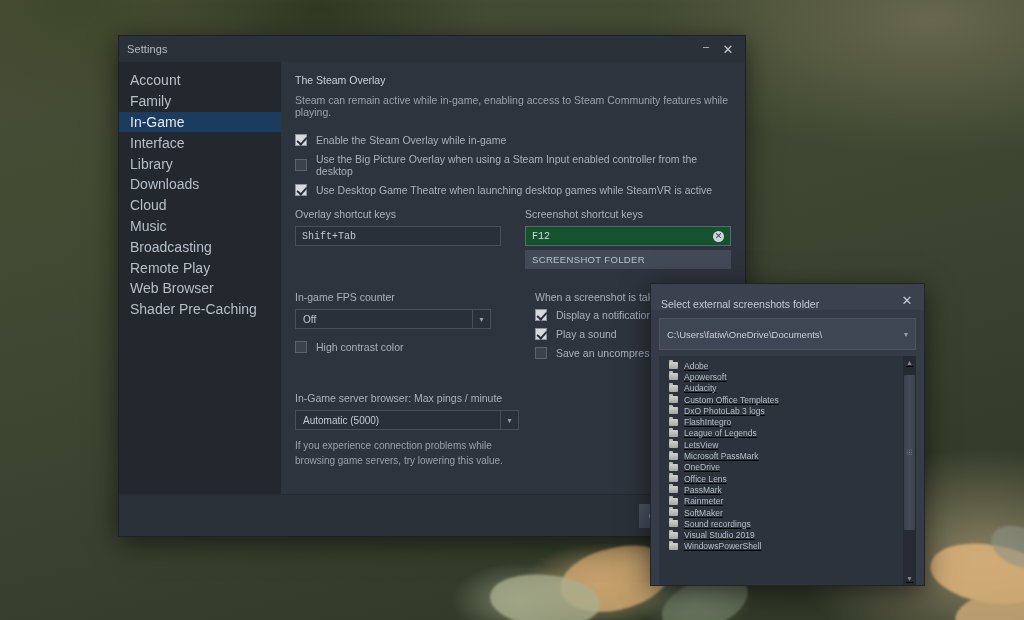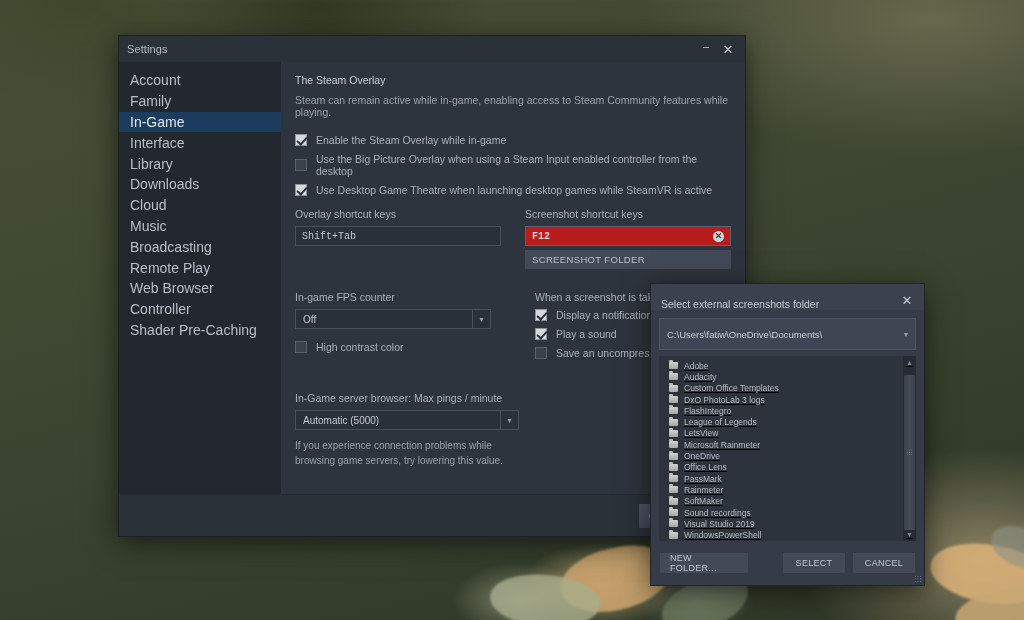--- a/index.html
+++ b/index.html
@@ -157,24 +157,23 @@
     background: #2a3039;
     border: 1px solid #49505a;
     display: flex;
     align-items: center;
     padding: 0 6px;
     font-size: 10px;
     color: #c2c9d1;
     font-family: "Liberation Mono", monospace;
   }
   .textbox.light {
-    background: #b91c1c;
+    background: #14532d;
     border-color: #5b6474;
     color: #d6dce3;
-    font-weight: bold;
   }
   .textbox .tb-val { flex: 1; }
   .clear-x {
     width: 11px; height: 11px;
     border-radius: 50%;
     background: #cfd5db;
     color: #3a414c;
     font-size: 9px;
     line-height: 11px;
     text-align: center;
@@ -425,23 +424,20 @@
         <span>Music</span>
         </div>
       <div class="nav-item">
         <span>Broadcasting</span>
         </div>
       <div class="nav-item">
         <span>Remote Play</span>
         </div>
       <div class="nav-item">
         <span>Web Browser</span>
-        </div>
-      <div class="nav-item">
-        <span>Controller</span>
         </div>
       <div class="nav-item">
         <span>Shader Pre-Caching</span>
         </div>
     </div>
 
     <div id="settings-main">
 
       <div class="sec-title">The Steam Overlay</div>
       <div class="sec-desc">Steam can remain active while in-game, enabling access to Steam Community features while playing.</div>
@@ -535,20 +531,24 @@
   </div>
 
   <div id="fd-listwrap">
     <div id="fd-list">
       <div class="folder-row">
         <span class="folder-ico"></span>
         <span class="folder-name">Adobe</span>
         </div>
       <div class="folder-row">
         <span class="folder-ico"></span>
+        <span class="folder-name">Apowersoft</span>
+        </div>
+      <div class="folder-row">
+        <span class="folder-ico"></span>
         <span class="folder-name">Audacity</span>
         </div>
       <div class="folder-row">
         <span class="folder-ico"></span>
         <span class="folder-name">Custom Office Templates</span>
         </div>
       <div class="folder-row">
         <span class="folder-ico"></span>
         <span class="folder-name">DxO PhotoLab 3 logs</span>
         </div>
@@ -559,21 +559,21 @@
       <div class="folder-row">
         <span class="folder-ico"></span>
         <span class="folder-name">League of Legends</span>
         </div>
       <div class="folder-row">
         <span class="folder-ico"></span>
         <span class="folder-name">LetsView</span>
         </div>
       <div class="folder-row">
         <span class="folder-ico"></span>
-        <span class="folder-name">Microsoft Rainmeter</span>
+        <span class="folder-name">Microsoft PassMark</span>
         </div>
       <div class="folder-row">
         <span class="folder-ico"></span>
         <span class="folder-name">OneDrive</span>
         </div>
       <div class="folder-row">
         <span class="folder-ico"></span>
         <span class="folder-name">Office Lens</span>
         </div>
       <div class="folder-row">
@@ -606,21 +606,13 @@
       <div class="sb-arrow">▲</div>
       <div id="sb-track">
         <div id="sb-thumb">
           <div id="sb-grip"></div>
         </div>
       </div>
       <div class="sb-arrow">▼</div>
     </div>
   </div>
 
-  <div id="fd-footer">
-    <div class="fd-btn" id="fd-new-folder">NEW FOLDER...</div>
-    <div id="fd-right">
-      <div class="fd-btn" id="fd-select">SELECT</div>
-      <div class="fd-btn" id="fd-cancel">CANCEL</div>
-    </div>
-    <div id="fd-resize"></div>
-  </div>
 </div>
 
 </body></html>

